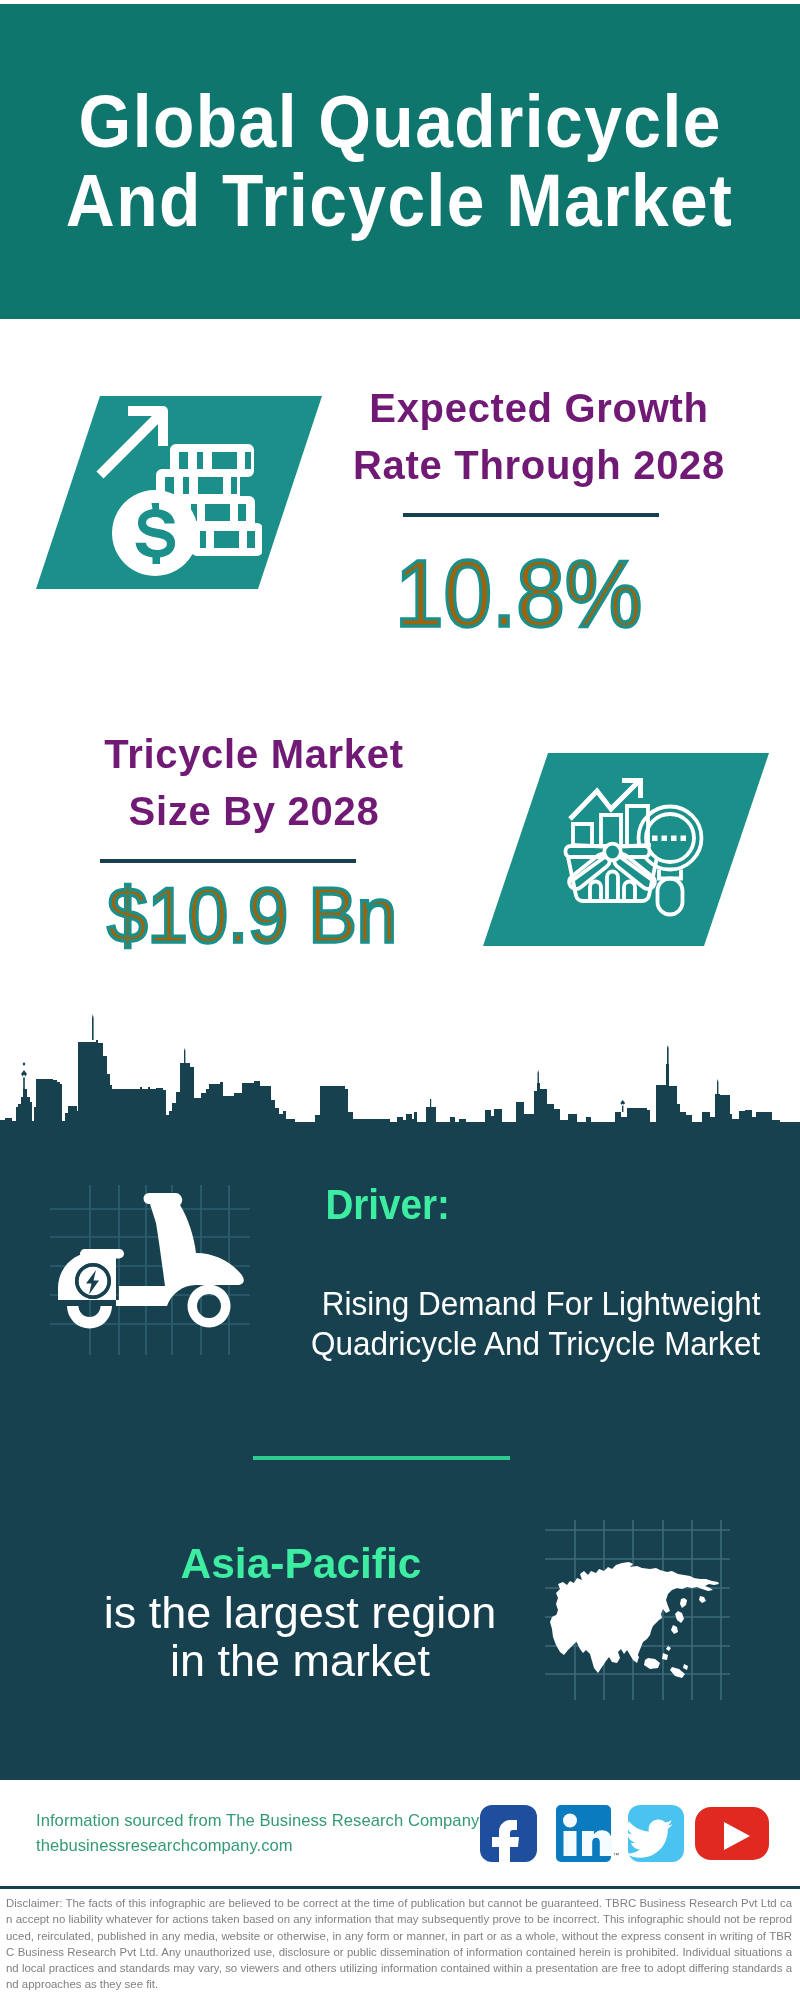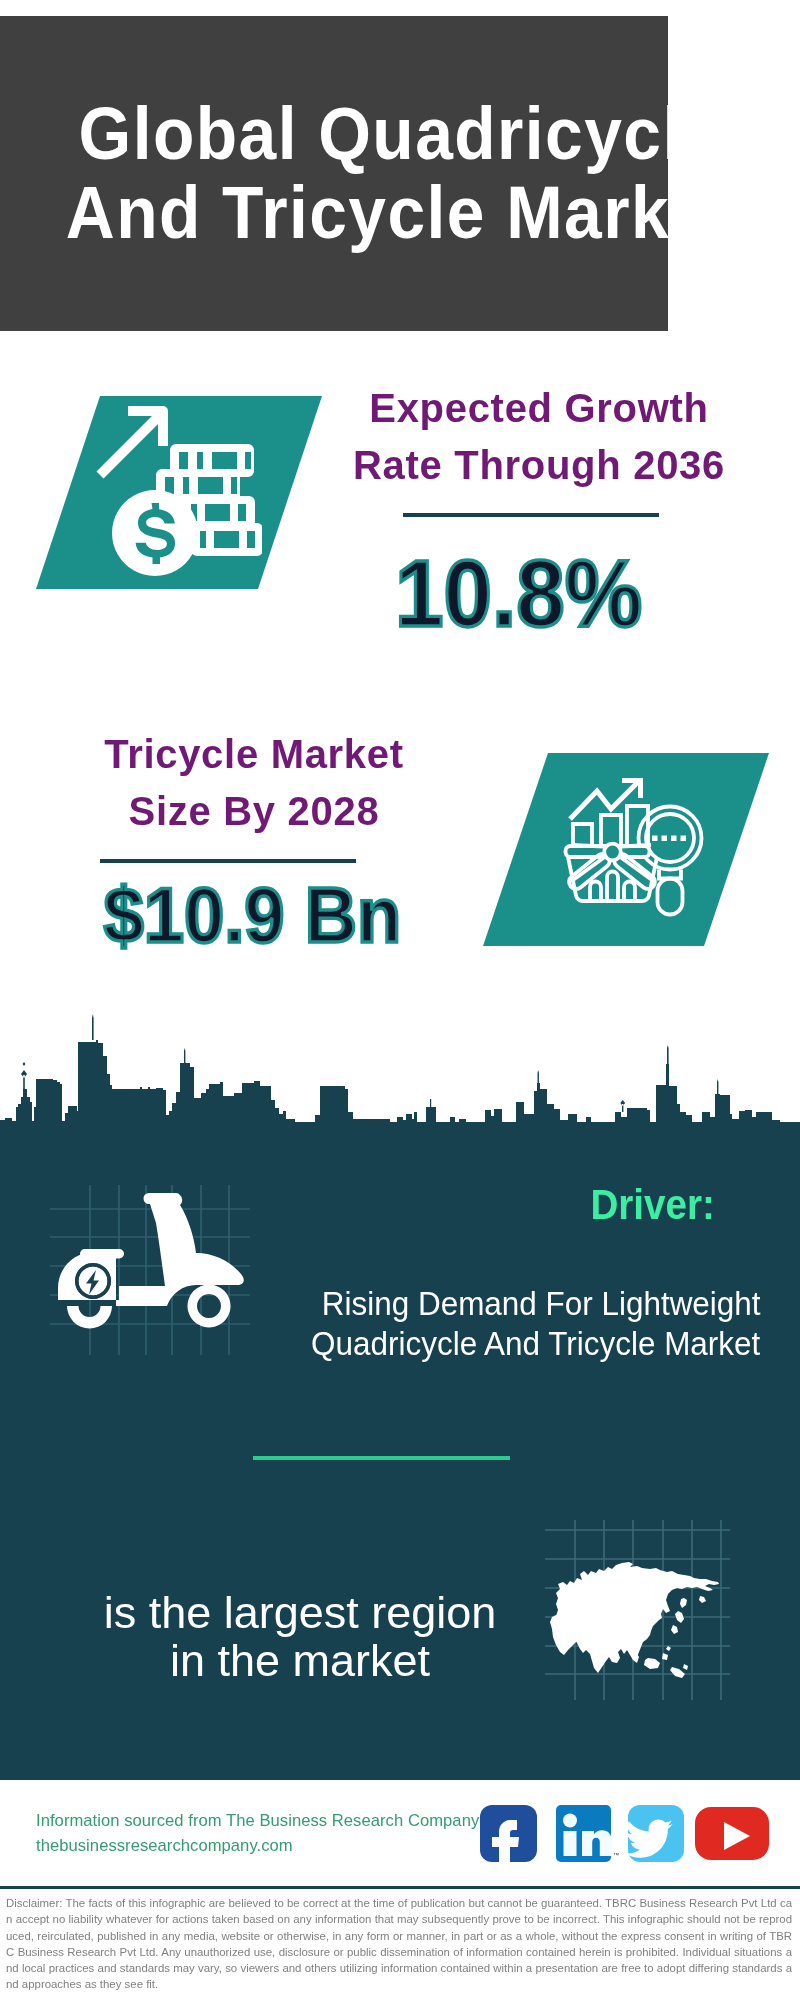--- a/index.html
+++ b/index.html
@@ -2,45 +2,45 @@
 <html><head>
 <meta charset="utf-8">
 <style>
   html,body{margin:0;padding:0;}
   body{width:800px;height:2000px;background:#ffffff;
        font-family:"Liberation Sans",sans-serif;overflow:hidden;
        -webkit-font-smoothing:antialiased;}
   .page{position:relative;width:800px;height:2000px;overflow:hidden;background:#fff;}
 
   
-  .header{position:absolute;left:0;top:16px;width:668px;height:315px;background:#404040;}
+  .header{position:absolute;left:0;top:4px;width:800px;height:315px;background:#0f766e;}
   .header-title{position:absolute;left:0;top:0;width:800px;text-align:center;color:#ffffff;
     font-size:75px;font-weight:bold;letter-spacing:1.6px;white-space:nowrap;}
   .header-title .tl{position:absolute;left:0;width:800px;}
   .header-title .tl > span{display:inline-block;transform:scaleX(0.903);transform-origin:center;}
   .tl1{top:74px;}
   .tl2{top:153px;}
 
   
   .stat-title{position:absolute;color:#701a75;font-size:40px;font-weight:bold;
      letter-spacing:0.7px;text-align:center;white-space:nowrap;}
   .stat-title > div{position:absolute;left:0;width:100%;}
   .stat-rule{position:absolute;height:4px;background:#17414f;}
-  .stat-value{position:absolute;color:#0f172a;font-weight:bold;
+  .stat-value{position:absolute;color:#a16207;font-weight:normal;
      letter-spacing:0px;text-align:center;white-space:nowrap;
      -webkit-text-stroke:3.4px #1b8f89;}
   .stat-value > span{display:inline-block;transform-origin:center;}
 
   .para{position:absolute;}
 
   
   .dark{position:absolute;left:0;top:1122px;width:800px;height:658px;background:#17414f;}
   .skyline{position:absolute;left:0;top:1000px;width:800px;height:125px;}
 
-  .driver-head{position:absolute;color:#3ceda2;font-size:42px;font-weight:bold;text-align:right;white-space:nowrap;}
+  .driver-head{position:absolute;color:#3ceda2;font-size:42px;font-weight:bold;text-align:left;white-space:nowrap;}
   .driver-body{position:absolute;color:#ffffff;font-size:33px;font-weight:normal;
      text-align:right;line-height:40px;letter-spacing:0px;white-space:nowrap;margin-top:41px;}
   .driver-body > div > span{display:inline-block;transform:scaleX(0.953);transform-origin:center;}
   .midrule{position:absolute;height:4px;background:#2ecb91;}
 
   .region-name{position:absolute;color:#3ceda2;font-size:42.5px;font-weight:bold;text-align:center;white-space:nowrap;}
   .region-sub{position:absolute;color:#ffffff;font-size:45px;font-weight:normal;
       text-align:center;line-height:48px;white-space:nowrap;}
 
   
@@ -89,21 +89,21 @@
 
           <path d="M153,490 a43,43 0 1 0 0.01,0 z
                    M149.5,503 h7.5 v6.3 c9.5,1.2 15.2,6.8 15.8,14.2 h-10.2 c-0.8,-4.2 -4.6,-6.6 -9.5,-6.6 c-5.4,0 -9,2.3 -9,5.6 c0,2.9 2.3,4.6 8.2,5.7 l5.6,1.1 c10.2,2 15.2,6.4 15.2,13.8 c0,7.9 -5.6,13.2 -15.1,14.4 v6.5 h-7.5 v-6.5 c-10.2,-1.1 -16.3,-6.6 -16.9,-14.7 h10.3 c0.9,4.6 5.2,7.1 11.2,7.1 c5.9,0 9.8,-2.5 9.8,-6 c0,-3 -2.2,-4.8 -7.9,-5.9 l-6.4,-1.3 c-9.8,-1.9 -14.6,-6.6 -14.6,-13.6 c0,-7.6 5.7,-12.9 14.5,-14.1 z" fill-rule="evenodd"></path>
         </g>
       </svg>
     </div>
   </div>
 
   <div class="stat-title" style="left:339px;top:386px;width:400px;height:110px;">
     <div style="top:0">Expected Growth</div>
-    <div style="top:57px">Rate Through 2036</div>
+    <div style="top:57px">Rate Through 2028</div>
   </div>
   <div class="stat-rule" style="left:403px;top:513px;width:256px;"></div>
   <div class="stat-value" style="left:299px;top:539px;width:440px;font-size:95px;"><span style="transform:scaleX(0.918)">10.8%</span></div>
 
   <div class="stat-title" style="left:54px;top:732px;width:400px;height:110px;">
     <div style="top:0">Tricycle Market</div>
     <div style="top:57px">Size By 2028</div>
   </div>
   <div class="stat-rule" style="left:100px;top:859px;width:256px;"></div>
   <div class="stat-value" style="left:32px;top:871px;width:440px;font-size:77px;"><span style="transform:scaleX(0.94)">$10.9 Bn</span></div>
@@ -220,20 +220,21 @@
   </div>
 
   <div class="driver-head" style="left:320px;top:1181px;width:400px;"><span style="display:inline-block;transform:scaleX(0.92)">Driver:</span></div>
   <div class="driver-body" style="left:271px;top:1243px;width:500px;">
     <div><span>Rising Demand For Lightweight</span></div>
     <div><span>Quadricycle And Tricycle Market</span></div>
   </div>
 
   <div class="midrule" style="left:253px;top:1456px;width:257px;"></div>
 
+  <div class="region-name" style="left:101px;top:1540px;width:400px;">Asia-Pacific</div>
   <div class="region-sub" style="left:50px;top:1589px;width:500px;">
     <div>is the largest region</div>
     <div>in the market</div>
   </div>
 
   <div style="position:absolute;left:545px;top:1520px;width:185px;height:180px;">
     <svg viewBox="545 1520 185 180" width="185" height="180">
       <g stroke="#3c6a79" stroke-width="1.6">
         <line x1="575" y1="1520" x2="575" y2="1700"></line>
         <line x1="604" y1="1520" x2="604" y2="1700"></line>

